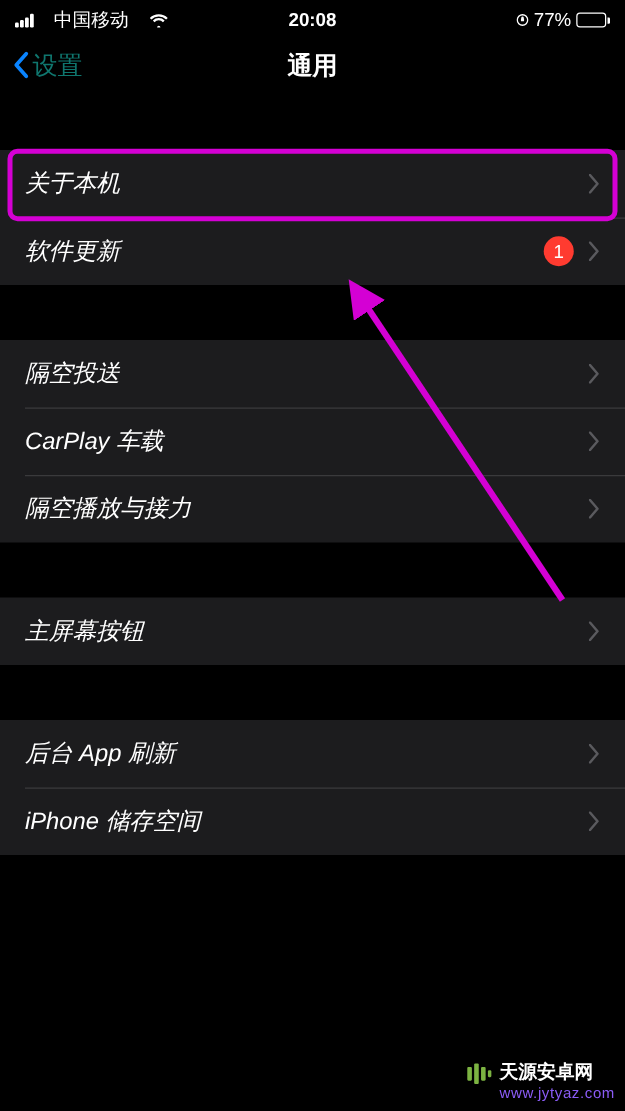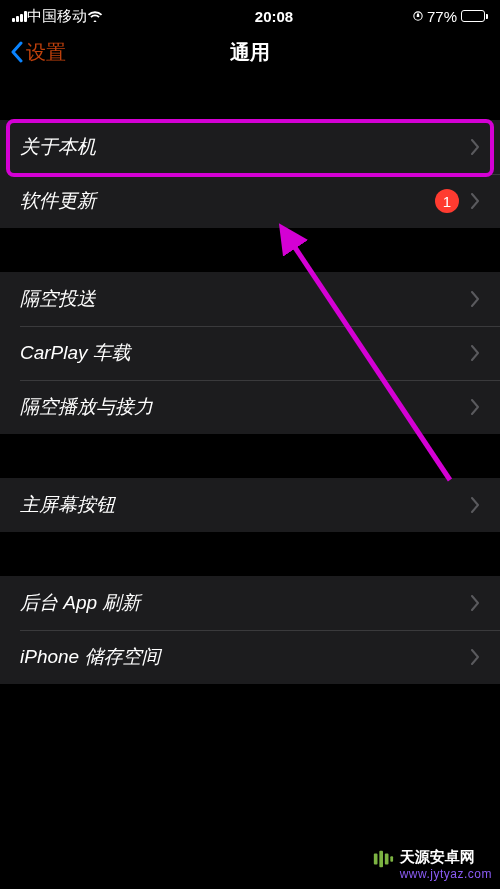--- a/index.html
+++ b/index.html
@@ -21,28 +21,27 @@
       justify-content: space-between;
       align-items: center;
       padding: 6px 12px 2px 12px;
       font-size: 15px;
       font-weight: 500;
       height: 28px;
     }
     .status-left {
       display: flex;
       align-items: center;
-      gap: 0;
+      gap: 16px;
     }
     .status-center {
       position: absolute;
       left: 50%;
       transform: translateX(-50%);
       font-weight: 600;
-      margin-left: 24px;
     }
     .status-right {
       display: flex;
       align-items: center;
       gap: 4px;
     }
     .signal-bars {
       display: inline-flex;
       align-items: flex-end;
       gap: 1px;
@@ -92,21 +91,21 @@
     .nav-bar {
       display: flex;
       align-items: center;
       height: 48px;
       position: relative;
       padding: 0 10px;
     }
     .nav-back {
       display: flex;
       align-items: center;
-      color: #c2410c;
+      color: #0f766e;
       font-size: 20px;
       gap: 2px;
     }
     .nav-back svg {
       width: 14px;
       height: 22px;
     }
     .nav-title {
       position: absolute;
       left: 50%;

